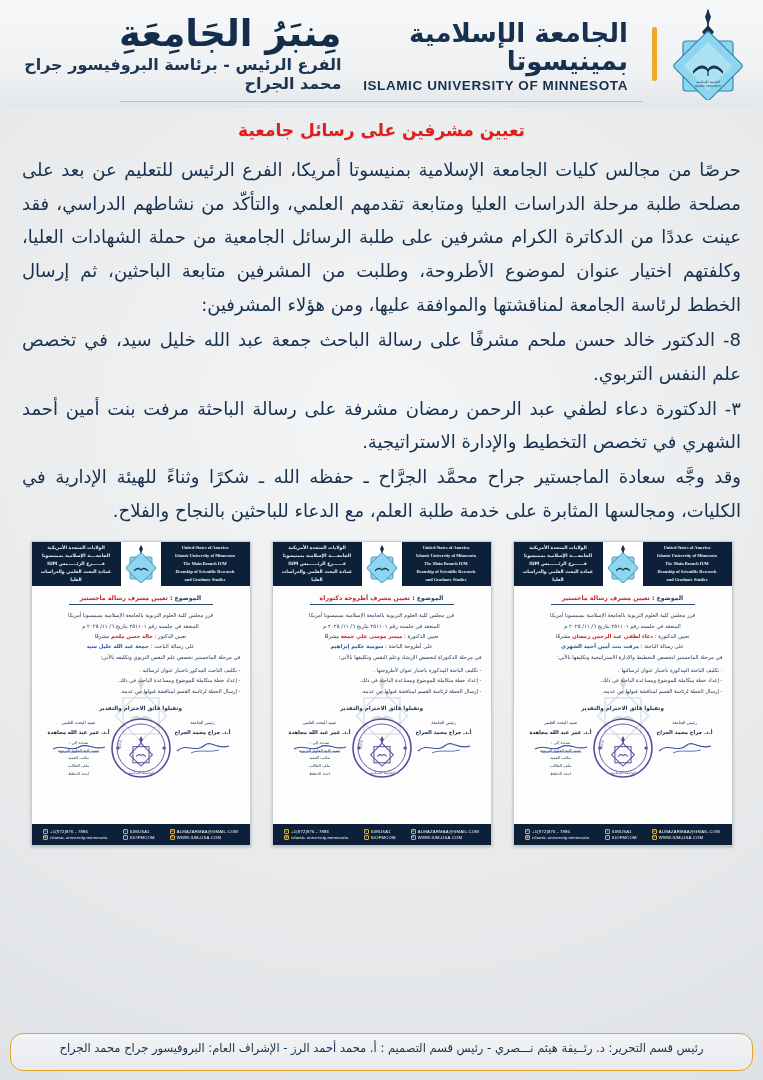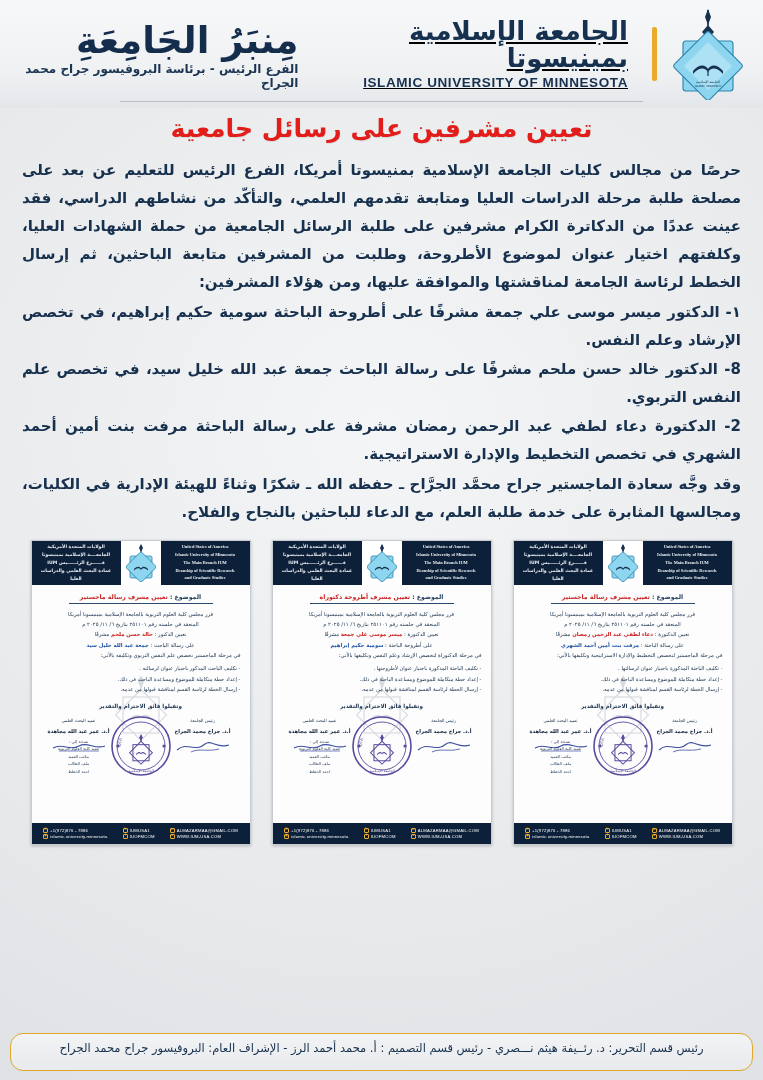--- a/index.html
+++ b/index.html
@@ -58,40 +58,40 @@
     line-height: 1;
   }
   .brand-calligraphy {
     font-size: 26px;
     font-weight: 700;
     color: #16314f;
     line-height: 1.05;
     letter-spacing: -0.5px;
   }
   .brand-sub-ar {
-    font-size: 12px;
+    font-size: 16px;
     color: #1b3553;
     font-weight: 700;
     margin-top: 3px;
     letter-spacing: 0;
   }
   .brand-sub-en {
     font-size: 13.5px;
     color: #16314f;
     font-weight: 700;
     letter-spacing: 0.6px;
     font-family: "Liberation Sans", sans-serif;
     margin-top: 3px;
   }
   .brand-texts {
     display: flex;
     align-items: flex-end;
     gap: 14px;
   }
-  .brand-left-col { text-align: right; text-decoration: underline; }
+  .brand-left-col { text-align: right; }
   .brand-right-col { text-align: right; }
 
   .gold-bar {
     width: 5px;
     height: 54px;
     background: #e9ab2e;
     border-radius: 2px;
     margin: 0 14px;
     flex: 0 0 auto;
   }
@@ -101,35 +101,35 @@
     width: 74px; height: 92px;
     position: relative;
     flex: 0 0 auto;
   }
   .crest svg { width: 100%; height: 100%; display: block; }
 
   
   .doc-title {
     text-align: center;
     color: #e31d1a;
-    font-size: 25px;
+    font-size: 17px;
     font-weight: 700;
-    margin-top: 6px;
+    margin-top: 12px;
     letter-spacing: 0;
     text-shadow: 0.5px 0.5px 0 rgba(0,0,0,.08);
   }
 
   
   .body-text {
     padding: 13px 22px 0 22px;
     color: #16304e;
-    font-size: 15px;
+    font-size: 18px;
     line-height: 1.87;
     text-align: justify;
-    font-weight: 700;
+    font-weight: 400;
     direction: rtl;
   }
   .body-text p { margin-bottom: 2px; }
   .body-text p.item { margin-bottom: 1px; }
 
   
   .docs-row {
     display: flex;
     justify-content: center;
     gap: 21px;
@@ -393,23 +393,22 @@
           <div class="brand-sub-ar">الفرع الرئيس - برئاسة البروفيسور جراح محمد الجراح</div>
         </div>
       </div>
     </div>
   </div>
 
   <div class="doc-title">تعيين مشرفين على رسائل جامعية</div>
 
   <div class="body-text">
     <p>حرصًا من مجالس كليات الجامعة الإسلامية بمنيسوتا أمريكا، الفرع الرئيس للتعليم عن بعد على مصلحة طلبة مرحلة الدراسات العليا ومتابعة تقدمهم العلمي، والتأكّد من نشاطهم الدراسي، فقد عينت عددًا من الدكاترة الكرام مشرفين على طلبة الرسائل الجامعية من حملة الشهادات العليا، وكلفتهم اختيار عنوان لموضوع الأطروحة، وطلبت من المشرفين متابعة الباحثين، ثم إرسال الخطط لرئاسة الجامعة لمناقشتها والموافقة عليها، ومن هؤلاء المشرفين:</p>
-    <p class="item">١- الدكتور ميسر موسى علي جمعة مشرفًا على أطروحة الباحثة سومية حكيم إبراهيم، في تخصص الإرشاد وعلم النفس.</p>
     <p class="item">8- الدكتور خالد حسن ملحم مشرفًا على رسالة الباحث جمعة عبد الله خليل سيد، في تخصص علم النفس التربوي.</p>
-    <p class="item">2- الدكتورة دعاء لطفي عبد الرحمن رمضان مشرفة على رسالة الباحثة مرفت بنت أمين أحمد الشهري في تخصص التخطيط والإدارة الاستراتيجية.</p>
+    <p class="item">٣- الدكتورة دعاء لطفي عبد الرحمن رمضان مشرفة على رسالة الباحثة مرفت بنت أمين أحمد الشهري في تخصص التخطيط والإدارة الاستراتيجية.</p>
     <p>وقد وجَّه سعادة الماجستير جراح محمَّد الجرَّاح ـ حفظه الله ـ شكرًا وثناءً للهيئة الإدارية في الكليات، ومجالسها المثابرة على خدمة طلبة العلم، مع الدعاء للباحثين بالنجاح والفلاح.</p>
   </div>
 
   <div class="docs-row">
 
     <div class="doc-card">
       <div class="lh">
         <div class="lh-en">
           <div>United States of America</div>
           <div>Islamic University of Minnesota</div>

